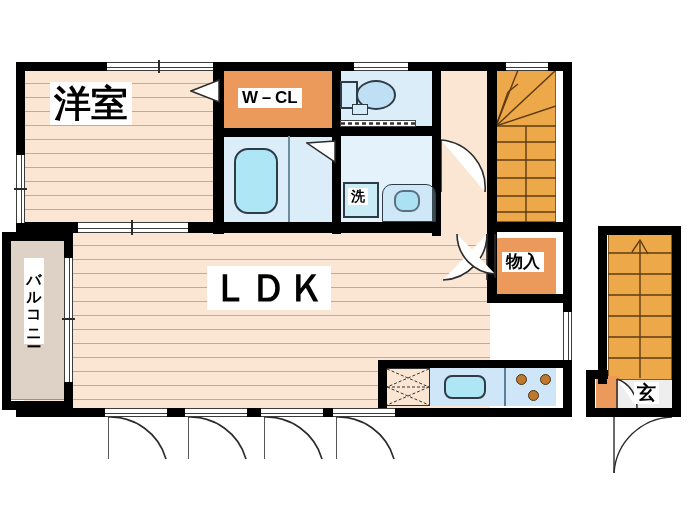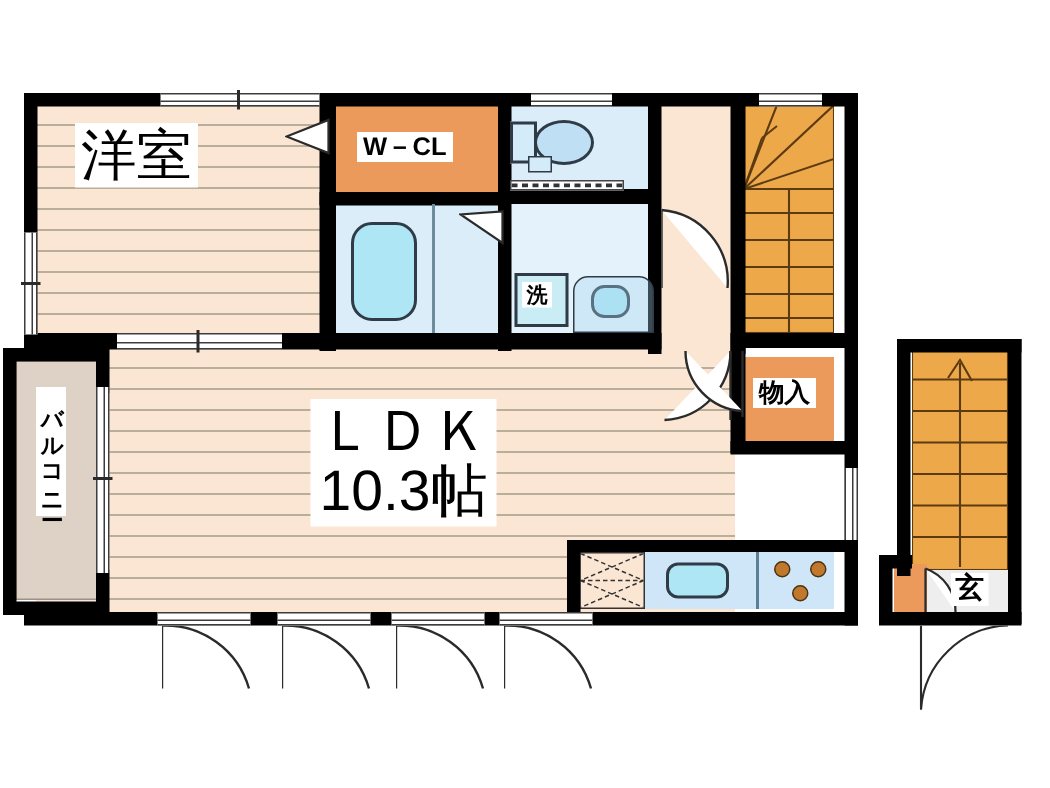--- a/index.html
+++ b/index.html
@@ -64,21 +64,21 @@
     position: absolute;
     top: 0; bottom: 0; left: 50%;
     width: 1.5px;
     background: #3c3c3c;
   }
 
   
   .label {
     background: #ffffff;
     color: #000000;
-    font-weight: normal;
+    font-weight: bold;
     line-height: 1.06;
     text-align: center;
     white-space: pre;
     letter-spacing: 0px;
   }
   .lbl-room {
     font-size: 37px;
     padding: 2px 4px;
   }
   .lbl-ldk {
@@ -410,21 +410,21 @@
 
   <div class="abs burner" style="left:516px; top:374px; width:11px; height:11px;"></div>
   <div class="abs burner" style="left:540px; top:374px; width:11px; height:11px;"></div>
   <div class="abs burner" style="left:528px; top:390px; width:11px; height:11px;"></div>
 
   <div class="abs wall" style="left:378px; top:366px; width:9px; height:42px;"></div>
   <div class="abs wall" style="left:378px; top:360px; width:194px; height:8px;"></div>
 
   <div class="abs label lbl-room" style="left:50px; top:82px;"><span>洋室</span><br></div>
 
-  <div class="abs label lbl-ldk" style="left:207px; top:266px;"><span>ＬＤＫ</span><br><span>10.3帖</span></div>
+  <div class="abs label lbl-ldk" style="left:207px; top:266px;"><span>ＬＤＫ</span><br></div>
 
   <div class="abs label lbl-sm" style="left:238px; top:88px;"><span>W－CL</span></div>
 
   <div class="abs label lbl-xs" style="left:348px; top:188px;"><span>洗</span></div>
 
   <div class="abs label lbl-sm" style="left:502px; top:252px;"><span>物入</span></div>
 
   <div class="abs label lbl-vert" style="left:24px; top:258px;"><span>バルコニー</span></div>
 
   <div class="abs label lbl-genkan" style="left:634px; top:382px;"><span>玄</span></div>

